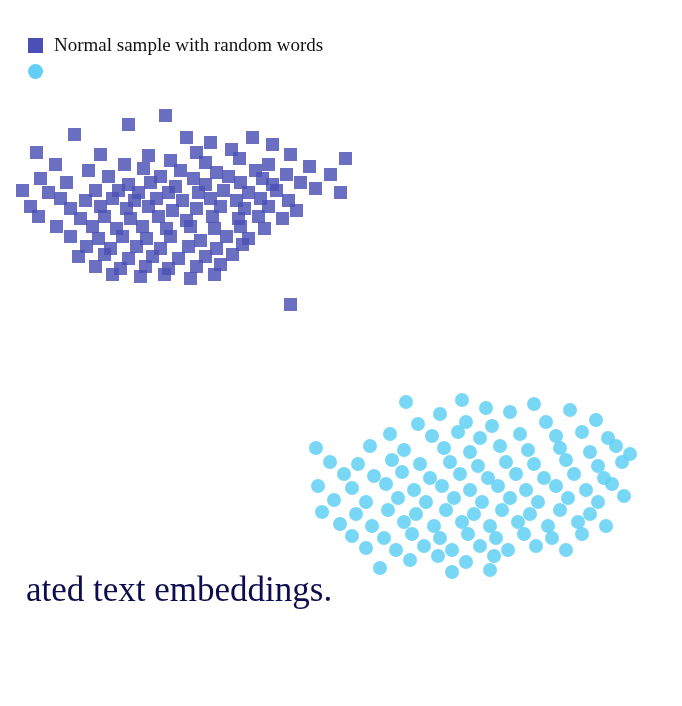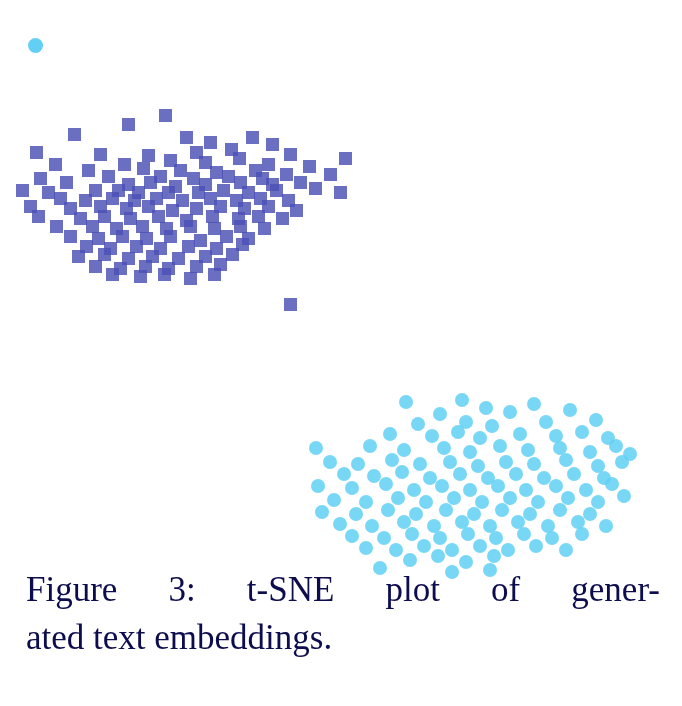--- a/index.html
+++ b/index.html
@@ -94,20 +94,24 @@
   #caption .cap-line.l2 {
     text-align: left;
   }
 </style>
 </head>
 <body>
 
 <div id="page">
 
   <div id="legend">
+    <div class="legend-row">
+      <span class="legend-swatch square"></span>
+      <span class="legend-label">Normal sample with random words</span>
+    </div>
     <div class="legend-row">
       <span class="legend-swatch circle"></span>
     </div>
   </div>
 
   <div id="plot">
       <div class="pt sq" style="left: 159px; top: 17px; background: rgb(75, 79, 181);"></div>
       <div class="pt sq" style="left: 122px; top: 26px; background: rgb(75, 79, 181);"></div>
       <div class="pt sq" style="left: 68px; top: 36px; background: rgb(75, 79, 181);"></div>
       <div class="pt sq" style="left: 180px; top: 39px; background: rgb(75, 79, 181);"></div>
@@ -349,17 +353,16 @@
       <div class="pt ci" style="left: 403px; top: 461px; background: rgb(98, 208, 245);"></div>
       <div class="pt ci" style="left: 431px; top: 457px; background: rgb(98, 208, 245);"></div>
       <div class="pt ci" style="left: 459px; top: 463px; background: rgb(98, 208, 245);"></div>
       <div class="pt ci" style="left: 487px; top: 457px; background: rgb(98, 208, 245);"></div>
       <div class="pt ci" style="left: 373px; top: 469px; background: rgb(98, 208, 245);"></div>
       <div class="pt ci" style="left: 445px; top: 473px; background: rgb(98, 208, 245);"></div>
       <div class="pt ci" style="left: 483px; top: 471px; background: rgb(98, 208, 245);"></div>
     </div>
 
   <div id="caption">
-    <span class="cap-line l1">Figure 3: t-SNE plot of gener-</span>
     <span class="cap-line l2">ated text embeddings.</span>
   </div>
 
 </div>
 
 </body></html>

